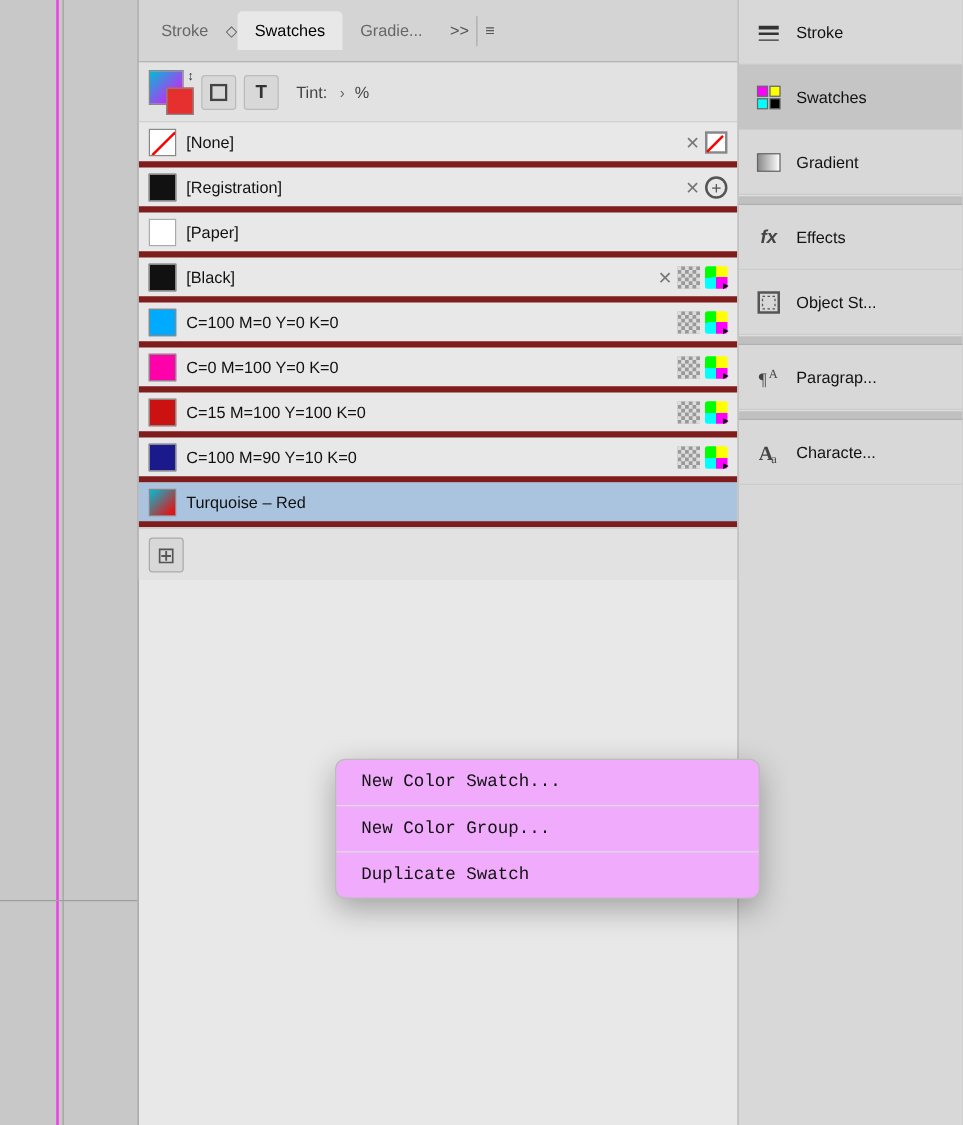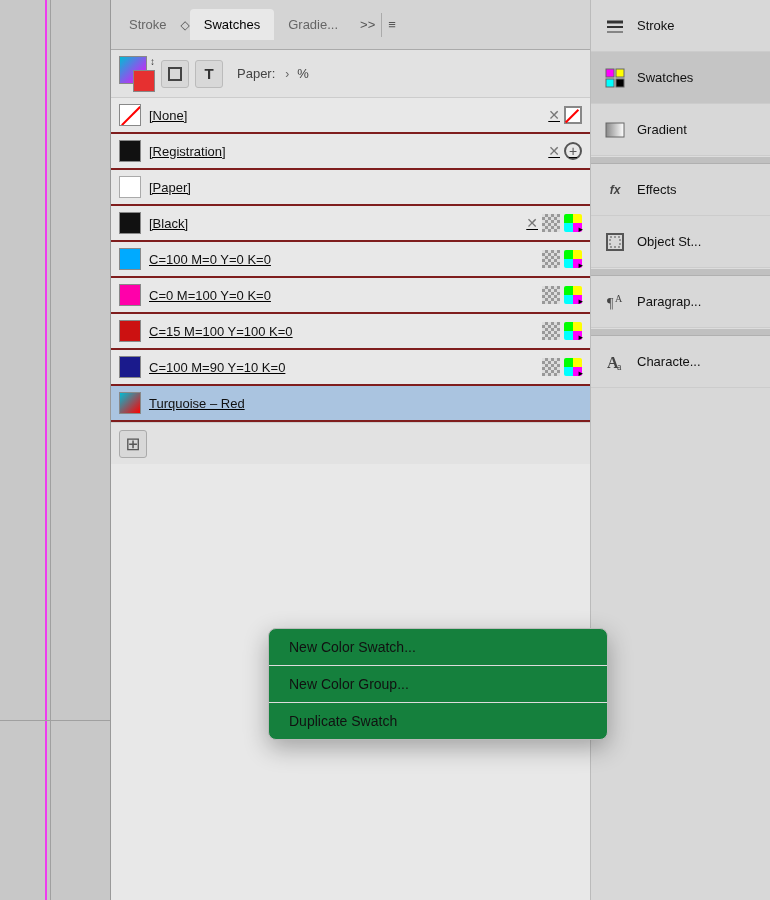--- a/index.html
+++ b/index.html
@@ -178,24 +178,23 @@
     
     .swatches-list {
       overflow-y: auto;
       background: #e8e8e8;
     }
     .swatch-row {
       display: flex;
       align-items: center;
       padding: 3px 8px;
       height: 36px;
-      border-bottom: 2px solid #7f1d1d;
+      border-bottom: 5px solid #7f1d1d;
       cursor: pointer;
       gap: 8px;
-      text-decoration: underline;
     }
     .swatch-row.selected {
       background: #aac4e0;
     }
     .swatch-color-box {
       width: 22px;
       height: 22px;
       border: 1px solid #888;
       flex-shrink: 0;
       position: relative;
@@ -249,28 +248,29 @@
       padding: 6px 8px;
       background: #e2e2e2;
       border-top: 1px solid #ccc;
       height: 42px;
     }
 
     
     .context-menu {
       position: absolute;
       left: 268px;
-      top: 628px;
+      top: 607px;
       width: 340px;
-      background: #15803d;
+      background: #f0abfc;
       border: 1px solid #bbb;
       border-radius: 8px;
       box-shadow: 0 8px 24px rgba(0,0,0,0.3);
       overflow: hidden;
       z-index: 100;
+      font-family: Liberation Mono, monospace;
     }
     .context-menu-item {
       padding: 10px 20px;
       font-size: 14px;
       color: #111;
       cursor: pointer;
       border-bottom: 1px solid #ddd;
     }
     .context-menu-item:last-child {
       border-bottom: none;
@@ -409,21 +409,21 @@
       <span class="color-preview-arrow">↕</span>
     </div>
     <div class="tool-btn">
       <svg width="14" height="14" viewBox="0 0 14 14">
           <rect x="1" y="1" width="12" height="12" fill="none" stroke="#444" stroke-width="2"></rect>
         </svg>
     </div>
     <div class="tool-btn">
       <span style="font-weight:bold;font-size:15px;">T</span>
     </div>
-    <span class="tint-label">Paper:</span>
+    <span class="tint-label">Tint:</span>
     <span class="tint-arrow">›</span>
     <span class="tint-percent">%</span>
   </div>
 
   <div class="swatches-list">
 
     <div class="swatch-row">
       <div class="swatch-color-box swatch-none"></div>
       <span class="swatch-name">[None]</span>
       <div class="swatch-icons">
@@ -554,21 +554,21 @@
           </defs>
         </svg>
     </div>
     <span class="sidebar-label">Gradient</span>
   </div>
 
   <div class="sidebar-divider"></div>
 
   <div class="sidebar-item">
     <div class="sidebar-icon">
-      <span style="font-style:italic;font-weight:bold;font-size:12px;color:#444;">fx</span>
+      <span style="font-style:italic;font-weight:bold;font-size:15px;color:#444;">fx</span>
     </div>
     <span class="sidebar-label">Effects</span>
   </div>
 
   <div class="sidebar-item">
     <div class="sidebar-icon">
       <svg width="20" height="20" viewBox="0 0 20 20">
           <rect x="2" y="2" width="16" height="16" fill="none" stroke="#555" stroke-width="2"></rect>
           <rect x="5" y="5" width="10" height="10" fill="none" stroke="#555" stroke-width="1" stroke-dasharray="2"></rect>
         </svg>

